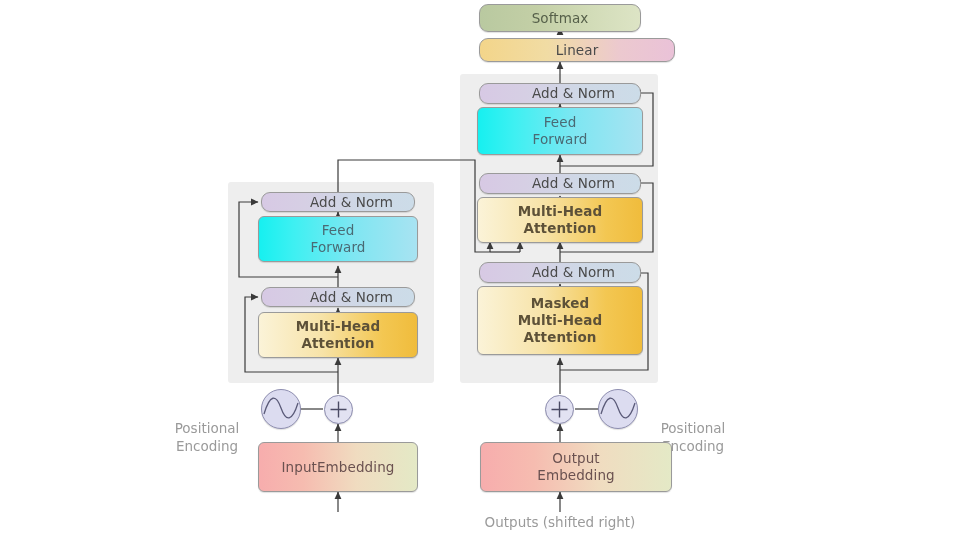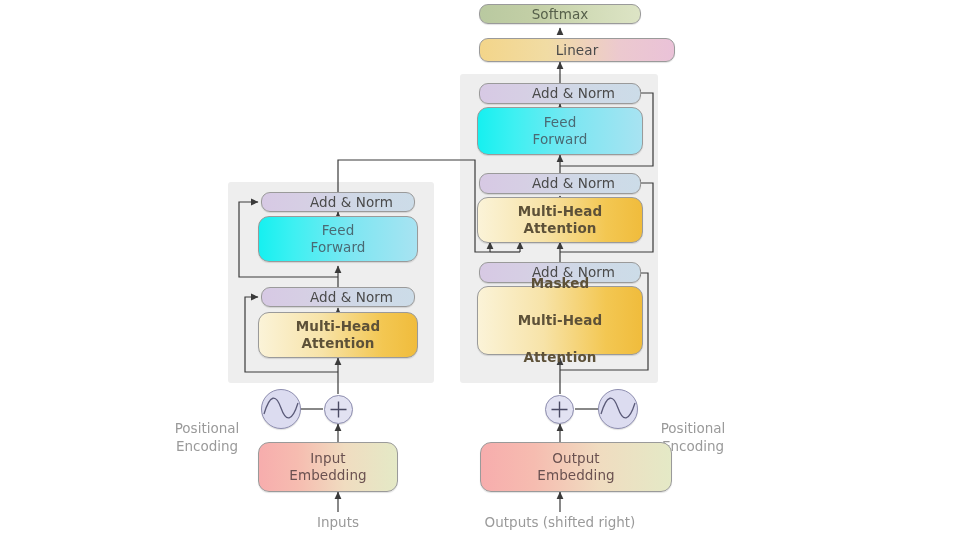--- a/index.html
+++ b/index.html
@@ -29,21 +29,21 @@
     align-items:center;
     justify-content:center;
     text-align:center;
     color:#4a4a4a;
     font-size:13.5px;
     line-height:17px;
     letter-spacing:.1px;
     box-shadow:0 1px 1px rgba(0,0,0,.12);
     z-index:3;
   }
-  .node.tall{border-radius:11px;}
+  .node.tall{border-radius:6px;}
   .node span{display:block;}
 
   
   .f-addnorm{background:linear-gradient(90deg,#d7c9e4 0%,#d6cfe4 28%,#cfd8e6 62%,#ccdce8 100%);padding-left:27px;}
   .f-ff      {background:linear-gradient(90deg,#16f0f0 0%,#3ef0f2 22%,#7fe6f2 60%,#a8e3f2 100%);color:#4a6a74;}
   .f-mha     {background:linear-gradient(90deg,#fbf3d8 0%,#f7e3a8 40%,#f3c752 78%,#f0bc3c 100%);color:#5d5138;font-weight:bold;}
   .f-emb     {background:linear-gradient(90deg,#f7adad 0%,#f6bcb0 28%,#f0dcc0 62%,#e4e9c6 100%);color:#6a5150;}
   .f-linear  {background:linear-gradient(90deg,#f3d58a 0%,#f1dca4 35%,#ecc9cf 72%,#eac2d8 100%);}
   .f-softmax {background:linear-gradient(90deg,#b9c9a0 0%,#c3cfa6 35%,#d2dcb8 70%,#dde4c5 100%);color:#56604a;}
 
@@ -169,28 +169,25 @@
   <div class="circ circ-add" style="left:324px;top:395px;width:29px;height:29px;"></div>
   <svg class="glyph" style="left:324px;top:395px;width:29px;height:29px;" viewBox="0 0 29 29">
     <path d="M6.5,14.5 L22.5,14.5 M14.5,6.5 L14.5,22.5" stroke="#4a4a64" stroke-width="1.4" fill="none"></path>
   </svg>
 
   <div class="label two" style="left:158px;top:391px;width:98px;text-align:center;">
     <span>Positional</span><br>
     <span>Encoding</span>
   </div>
 
-  <div class="node tall f-emb" style="left:258px;top:442px;width:140px;height:50px;flex-direction:column;">
+  <div class="node tall f-emb" style="left:258px;top:442px;width:160px;height:50px;">
     <span>Input</span>
     <span>Embedding</span>
   </div>
 
-  <div class="label" style="left:268px;top:514px;width:140px;">
-    <span>Inputs</span>
-  </div>
 
   <div class="node f-addnorm" style="left:479px;top:83px;width:162px;height:21px;">
     <span>Add &amp; Norm</span>
   </div>
 
   <div class="node tall f-ff" style="left:477px;top:107px;width:166px;height:48px;flex-direction:column;">
     <span>Feed</span>
     <span>Forward</span>
   </div>
 
@@ -200,21 +197,21 @@
 
   <div class="node tall f-mha" style="left:477px;top:197px;width:166px;height:46px;flex-direction:column;">
     <span>Multi-Head</span>
     <span>Attention</span>
   </div>
 
   <div class="node f-addnorm" style="left:479px;top:262px;width:162px;height:21px;">
     <span>Add &amp; Norm</span>
   </div>
 
-  <div class="node tall f-mha" style="left:477px;top:286px;width:166px;height:69px;flex-direction:column;gap:20px;">
+  <div class="node tall f-mha" style="left:477px;top:286px;width:166px;height:69px;flex-direction:column;">
     <span>Masked</span>
     <span>Multi-Head</span>
     <span>Attention</span>
   </div>
 
   <div class="circ circ-add" style="left:545px;top:395px;width:29px;height:29px;"></div>
   <svg class="glyph" style="left:545px;top:395px;width:29px;height:29px;" viewBox="0 0 29 29">
     <path d="M6.5,14.5 L22.5,14.5 M14.5,6.5 L14.5,22.5" stroke="#4a4a64" stroke-width="1.4" fill="none"></path>
   </svg>
 
@@ -234,17 +231,17 @@
   </div>
 
   <div class="label" style="left:470px;top:514px;width:180px;">
     <span>Outputs (shifted right)</span>
   </div>
 
   <div class="node f-linear" style="left:479px;top:38px;width:196px;height:24px;">
     <span>Linear</span>
   </div>
 
-  <div class="node f-softmax" style="left:479px;top:4px;width:162px;height:20px;">
+  <div class="node f-softmax" style="left:479px;top:4px;width:162px;height:28px;">
     <span>Softmax</span>
   </div>
 
 </div>
 
 </body></html>

